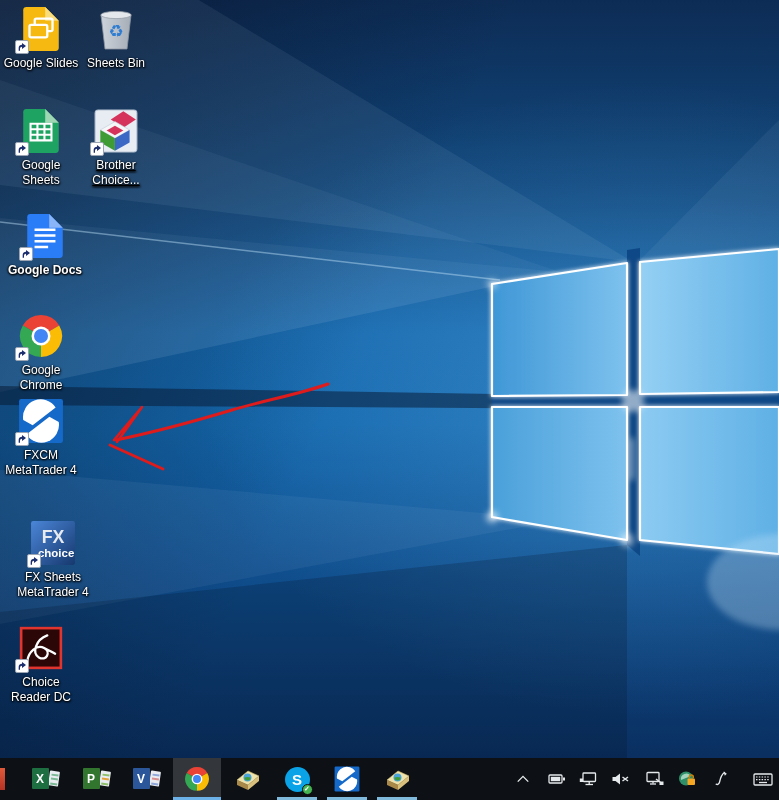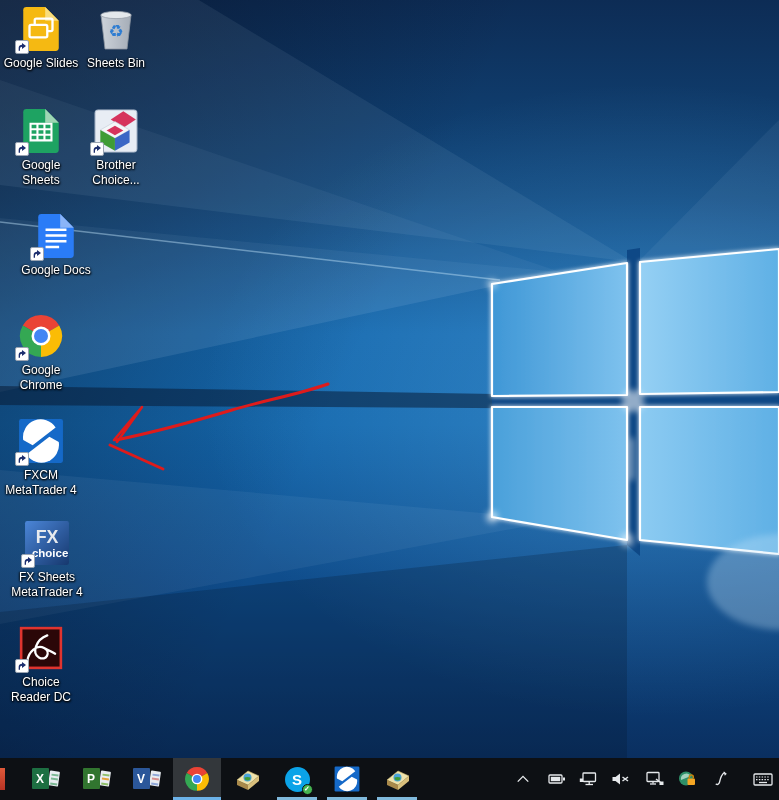--- a/index.html
+++ b/index.html
@@ -190,21 +190,21 @@
           <path d="M2,10.5 L2,7 C2,4.6 4,3.2 6,3.2 L6,1.2 L10.8,4.8 L6,8.4 L6,5.6 C4.6,5.6 3.6,6.6 3.6,8.2 L3.6,10.5 Z" fill="#1c2e6e"></path>
         </svg>
       </div>
   </div>
   <div class="label">
     <div>Google</div>
       <div>Sheets</div>
   </div>
 </div>
 
-<div class="dicon" style="left:78px; top:108px;">
+<div class="dicon" style="left:78px; top:108px;text-decoration:underline;">
   <div class="art">
     <svg width="46" height="46" viewBox="0 0 44 44">
       <rect x="2" y="2" width="40" height="40" rx="3" fill="#e8edf4" stroke="#b8c4d4"></rect>
       <polygon points="29,3 41,11 29,19 17,11" fill="#d6335c"></polygon>
       <polygon points="21,13 35,21 21,29 7,21" fill="#f4f6f8" stroke="#c4ccd8" stroke-width="0.6"></polygon>
       <polygon points="21,17 29,21.5 21,26 13,21.5" fill="#d6335c"></polygon>
       <polygon points="7,21 21,29 21,41 7,33" fill="#3f9c35"></polygon>
       <polygon points="21,29 35,21 35,33 21,41" fill="#3b67c5"></polygon>
     </svg>
     <div class="badge">
@@ -212,21 +212,21 @@
           <path d="M2,10.5 L2,7 C2,4.6 4,3.2 6,3.2 L6,1.2 L10.8,4.8 L6,8.4 L6,5.6 C4.6,5.6 3.6,6.6 3.6,8.2 L3.6,10.5 Z" fill="#1c2e6e"></path>
         </svg>
       </div>
   </div>
   <div class="label">
     <div>Brother</div>
       <div>Choice...</div>
   </div>
 </div>
 
-<div class="dicon" style="left:18px; top:213px;">
+<div class="dicon" style="left:7px; top:213px;font-weight:bold;">
   <div class="art">
     <svg width="46" height="46" viewBox="0 0 44 44">
       <path d="M8,1 h18 l13,13 v26 a3,3 0 0 1 -3,3 H8 a3,3 0 0 1 -3,-3 V4 a3,3 0 0 1 3,-3 z" fill="#2a7cf7"></path>
       <path d="M26,1 l13,13 h-13 z" fill="#8ab4f8"></path>
       <path d="M12,16 h20 M12,21.5 h20 M12,27 h20 M12,32.5 h13" fill="none" stroke="#fff" stroke-width="2.2"></path>
     </svg>
     <div class="badge">
         <svg viewBox="0 0 12 12">
           <path d="M2,10.5 L2,7 C2,4.6 4,3.2 6,3.2 L6,1.2 L10.8,4.8 L6,8.4 L6,5.6 C4.6,5.6 3.6,6.6 3.6,8.2 L3.6,10.5 Z" fill="#1c2e6e"></path>
         </svg>
@@ -252,40 +252,40 @@
           <path d="M2,10.5 L2,7 C2,4.6 4,3.2 6,3.2 L6,1.2 L10.8,4.8 L6,8.4 L6,5.6 C4.6,5.6 3.6,6.6 3.6,8.2 L3.6,10.5 Z" fill="#1c2e6e"></path>
         </svg>
       </div>
   </div>
   <div class="label">
     <div>Google</div>
       <div>Chrome</div>
   </div>
 </div>
 
-<div class="dicon" style="left:3px; top:418px;text-align:center;">
+<div class="dicon" style="left:3px; top:398px;text-align:center;">
   <div class="art">
     <svg width="46" height="46" viewBox="0 0 44 44">
       <rect x="1" y="1" width="42" height="42" rx="2" fill="#1569c8"></rect>
       <path d="M5,21 A17,17 0 0 1 36,9 L14,26 Z" fill="#fff"></path>
       <path d="M39,23 A17,17 0 0 1 8,35 L30,18 Z" fill="#fff"></path>
     </svg>
     <div class="badge">
         <svg viewBox="0 0 12 12">
           <path d="M2,10.5 L2,7 C2,4.6 4,3.2 6,3.2 L6,1.2 L10.8,4.8 L6,8.4 L6,5.6 C4.6,5.6 3.6,6.6 3.6,8.2 L3.6,10.5 Z" fill="#1c2e6e"></path>
         </svg>
       </div>
   </div>
   <div class="label">
     <div>FXCM</div>
       <div>MetaTrader 4</div>
   </div>
 </div>
 
-<div class="dicon" style="left:9px; top:520px;">
+<div class="dicon" style="left:15px; top:520px;">
   <div class="art">
     <svg width="46" height="46" viewBox="0 0 44 44">
       <defs>
           <linearGradient id="fxcG" x1="0" y1="0" x2="1" y2="1">
         <stop offset="0" stop-color="#4b86d8"></stop>
             <stop offset="1" stop-color="#16386e"></stop>
       </linearGradient>
         </defs>
       <rect x="1" y="1" width="42" height="42" rx="2" fill="url(#fxcG)"></rect>
       <text x="22" y="22" font-size="17" font-weight="bold" fill="#e7eaee" text-anchor="middle">FX</text>

